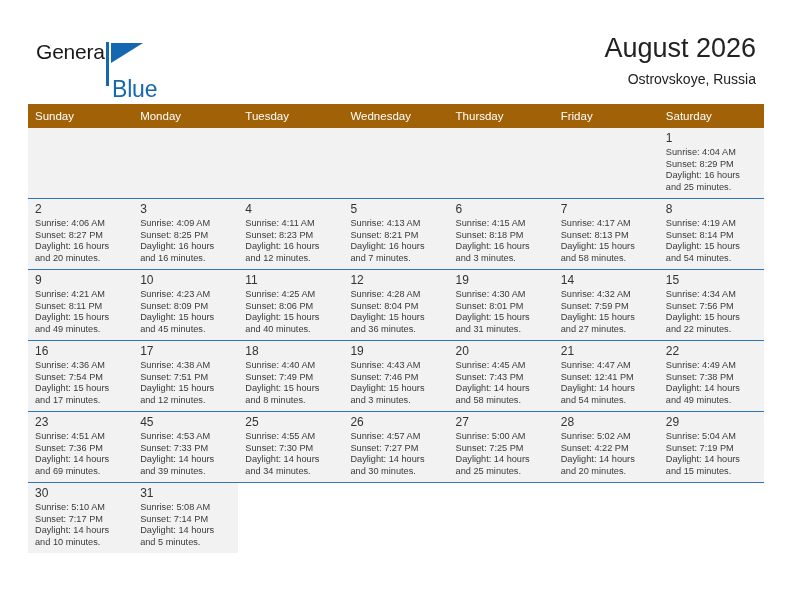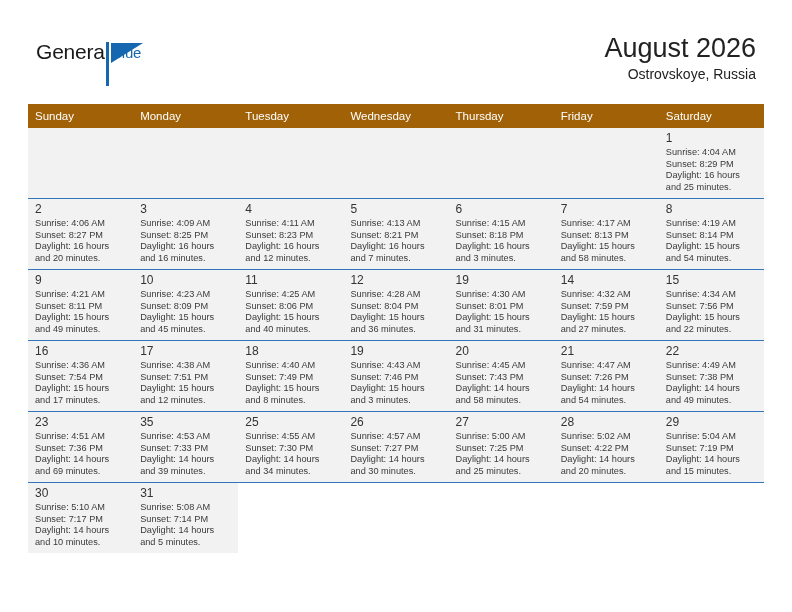--- a/index.html
+++ b/index.html
@@ -53,22 +53,22 @@
     position: absolute;
     left: 70px;
     top: 2px;
     width: 3px;
     height: 44px;
     background: #1567b0;
   }
   .logo-blue {
     position: absolute;
     left: 76px;
-    top: 4px;
-    font-size: 15px;
+    top: 36px;
+    font-size: 23px;
     color: #1567b0;
     letter-spacing: -0.2px;
   }
 
   .title-block {
     position: absolute;
     right: 36px;
     top: 32px;
     text-align: right;
     width: 420px;
@@ -76,20 +76,21 @@
   .cal-title {
     font-size: 27px;
     color: #222222;
     line-height: 32px;
     white-space: nowrap;
   }
   .cal-subtitle {
     font-size: 14px;
     color: #222222;
     line-height: 20px;
+    margin-top: 5px;
     white-space: nowrap;
   }
 
   
   .calendar {
     position: absolute;
     left: 28px;
     top: 104px;
     width: 736px;
     border-collapse: collapse;
@@ -375,21 +376,21 @@
             <div class="detail">Sunrise: 4:45 AM</div>
             <div class="detail">Sunset: 7:43 PM</div>
             <div class="detail">Daylight: 14 hours</div>
             <div class="detail">and 58 minutes.</div>
           </div>
         </td>
         <td class="cell-shaded">
           <div class="cell-inner">
             <div class="daynum">21</div>
             <div class="detail">Sunrise: 4:47 AM</div>
-            <div class="detail">Sunset: 7:26 PM</div>
+            <div class="detail">Sunset: 12:41 PM</div>
             <div class="detail">Daylight: 14 hours</div>
             <div class="detail">and 54 minutes.</div>
           </div>
         </td>
         <td class="cell-shaded">
           <div class="cell-inner">
             <div class="daynum">22</div>
             <div class="detail">Sunrise: 4:49 AM</div>
             <div class="detail">Sunset: 7:38 PM</div>
             <div class="detail">Daylight: 14 hours</div>
@@ -402,21 +403,21 @@
           <div class="cell-inner">
             <div class="daynum">23</div>
             <div class="detail">Sunrise: 4:51 AM</div>
             <div class="detail">Sunset: 7:36 PM</div>
             <div class="detail">Daylight: 14 hours</div>
             <div class="detail">and 69 minutes.</div>
           </div>
         </td>
         <td class="cell-shaded">
           <div class="cell-inner">
-            <div class="daynum">35</div>
+            <div class="daynum">45</div>
             <div class="detail">Sunrise: 4:53 AM</div>
             <div class="detail">Sunset: 7:33 PM</div>
             <div class="detail">Daylight: 14 hours</div>
             <div class="detail">and 39 minutes.</div>
           </div>
         </td>
         <td class="cell-shaded">
           <div class="cell-inner">
             <div class="daynum">25</div>
             <div class="detail">Sunrise: 4:55 AM</div>

